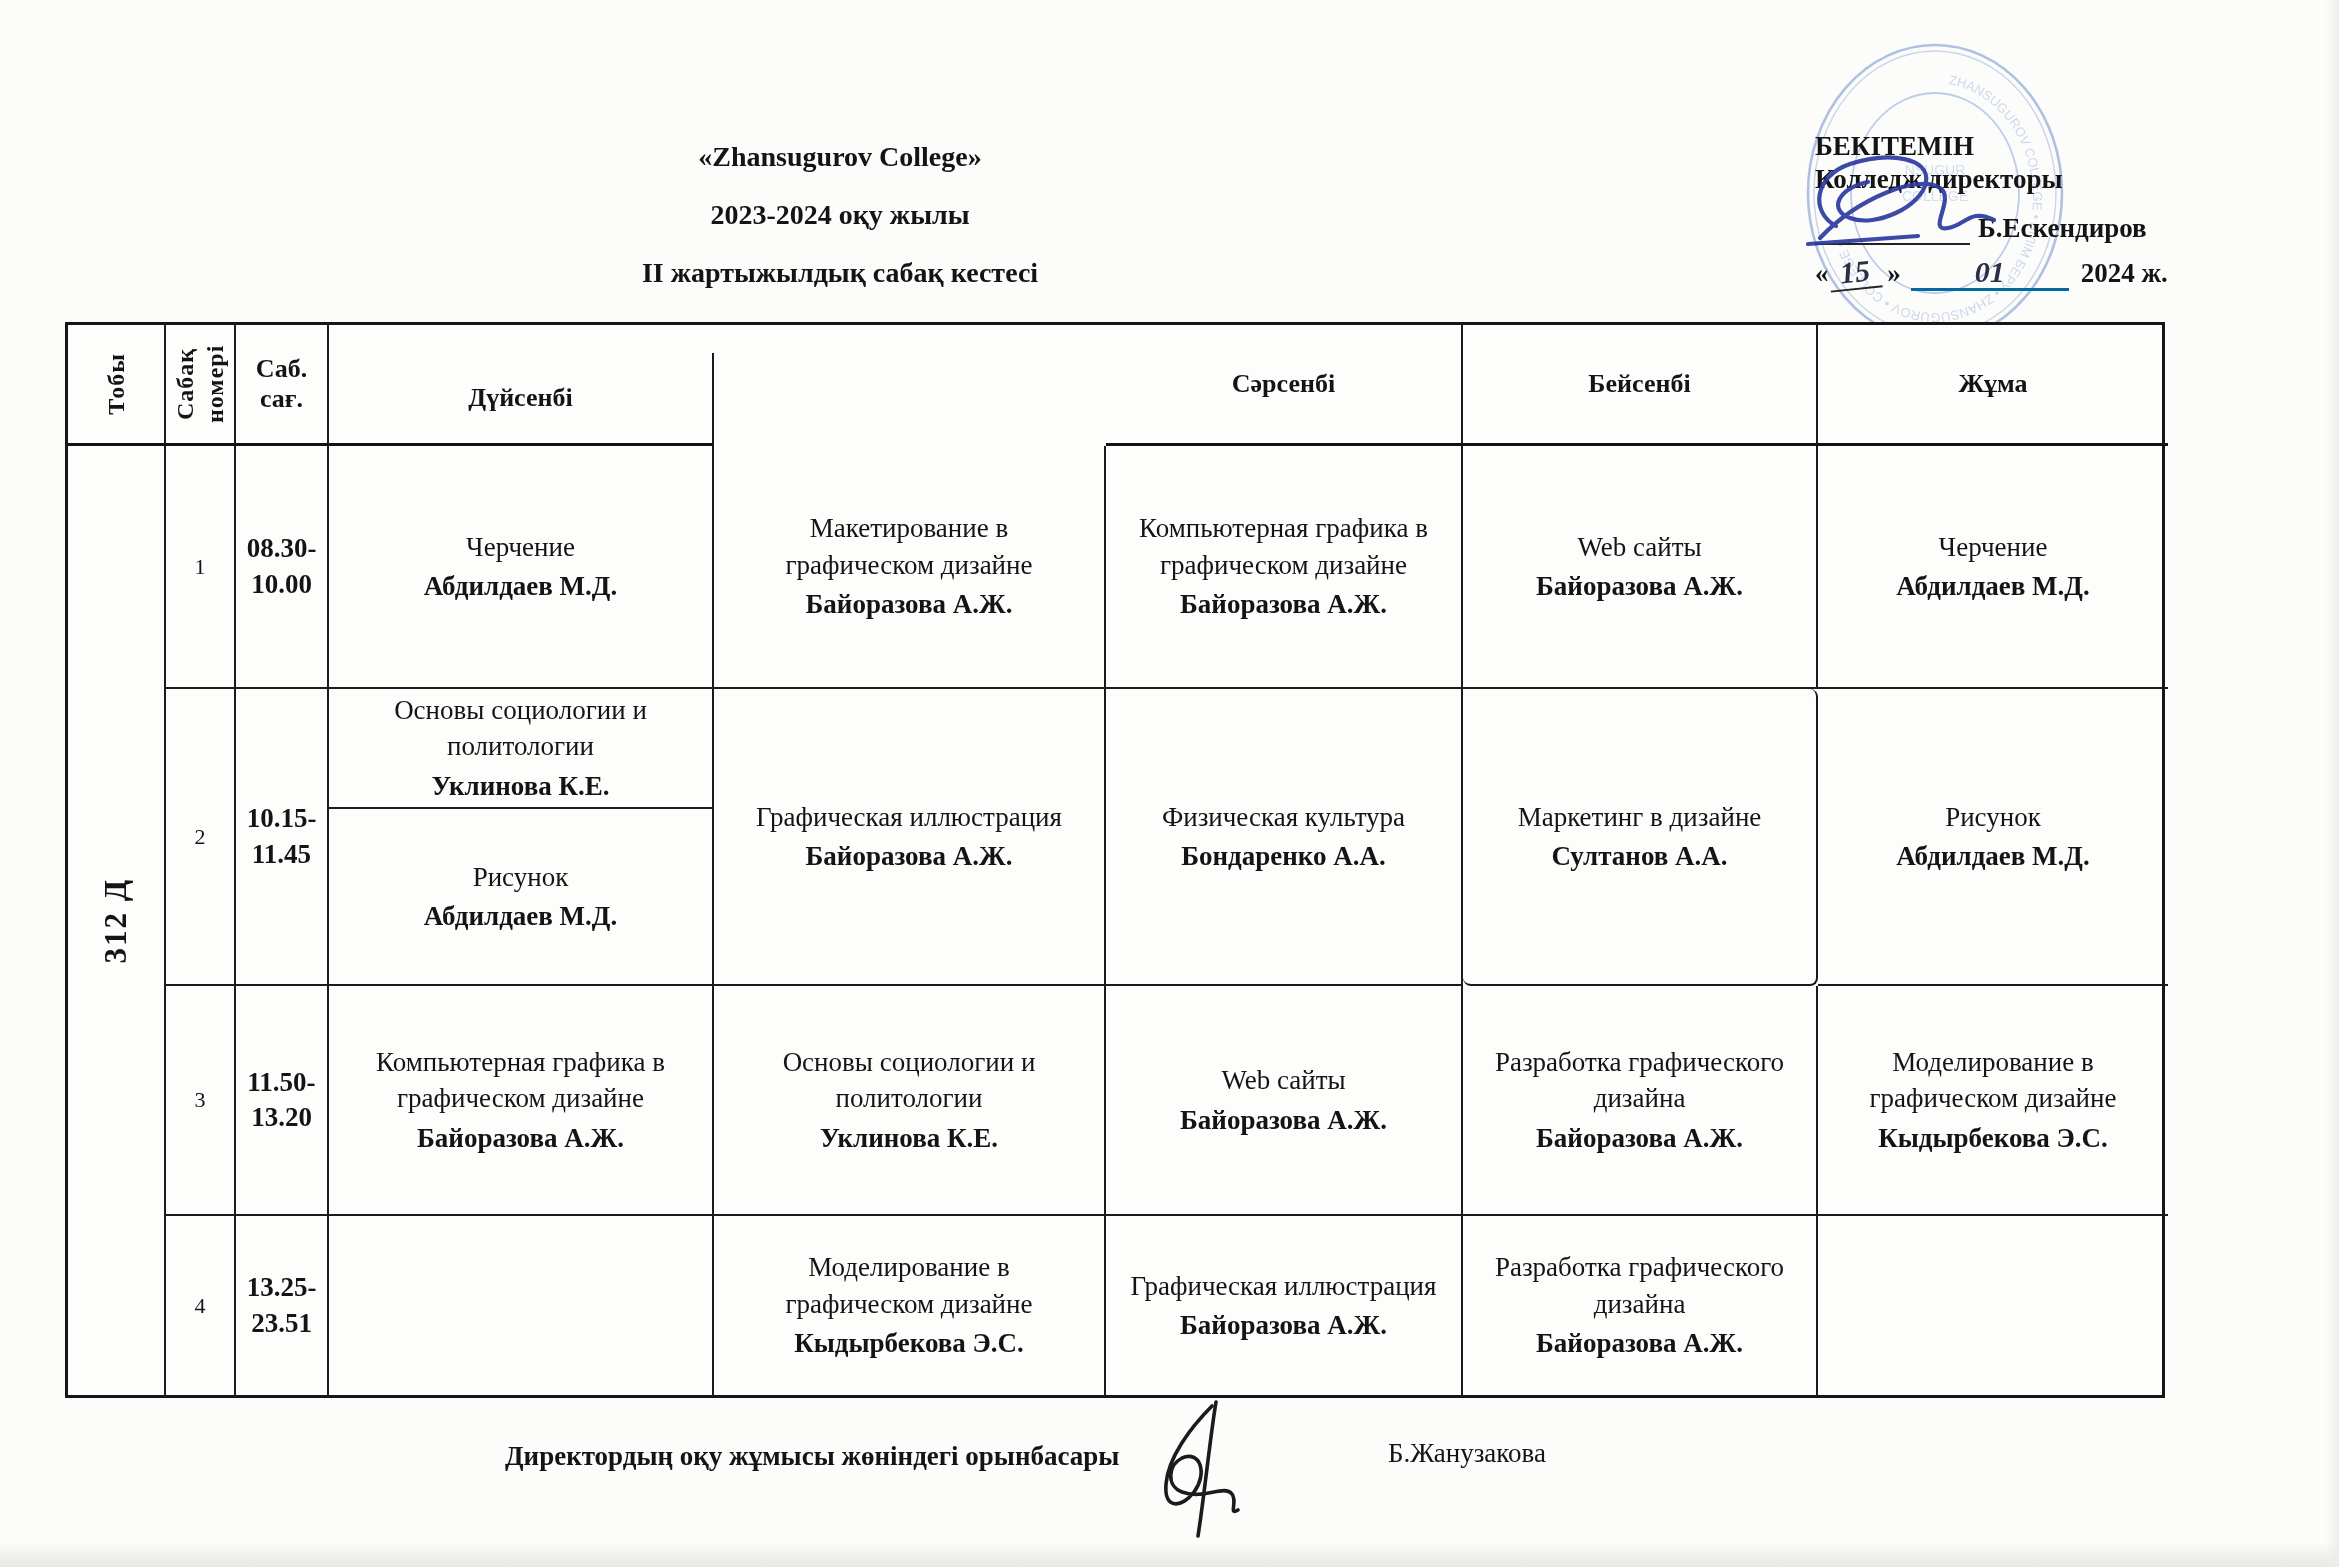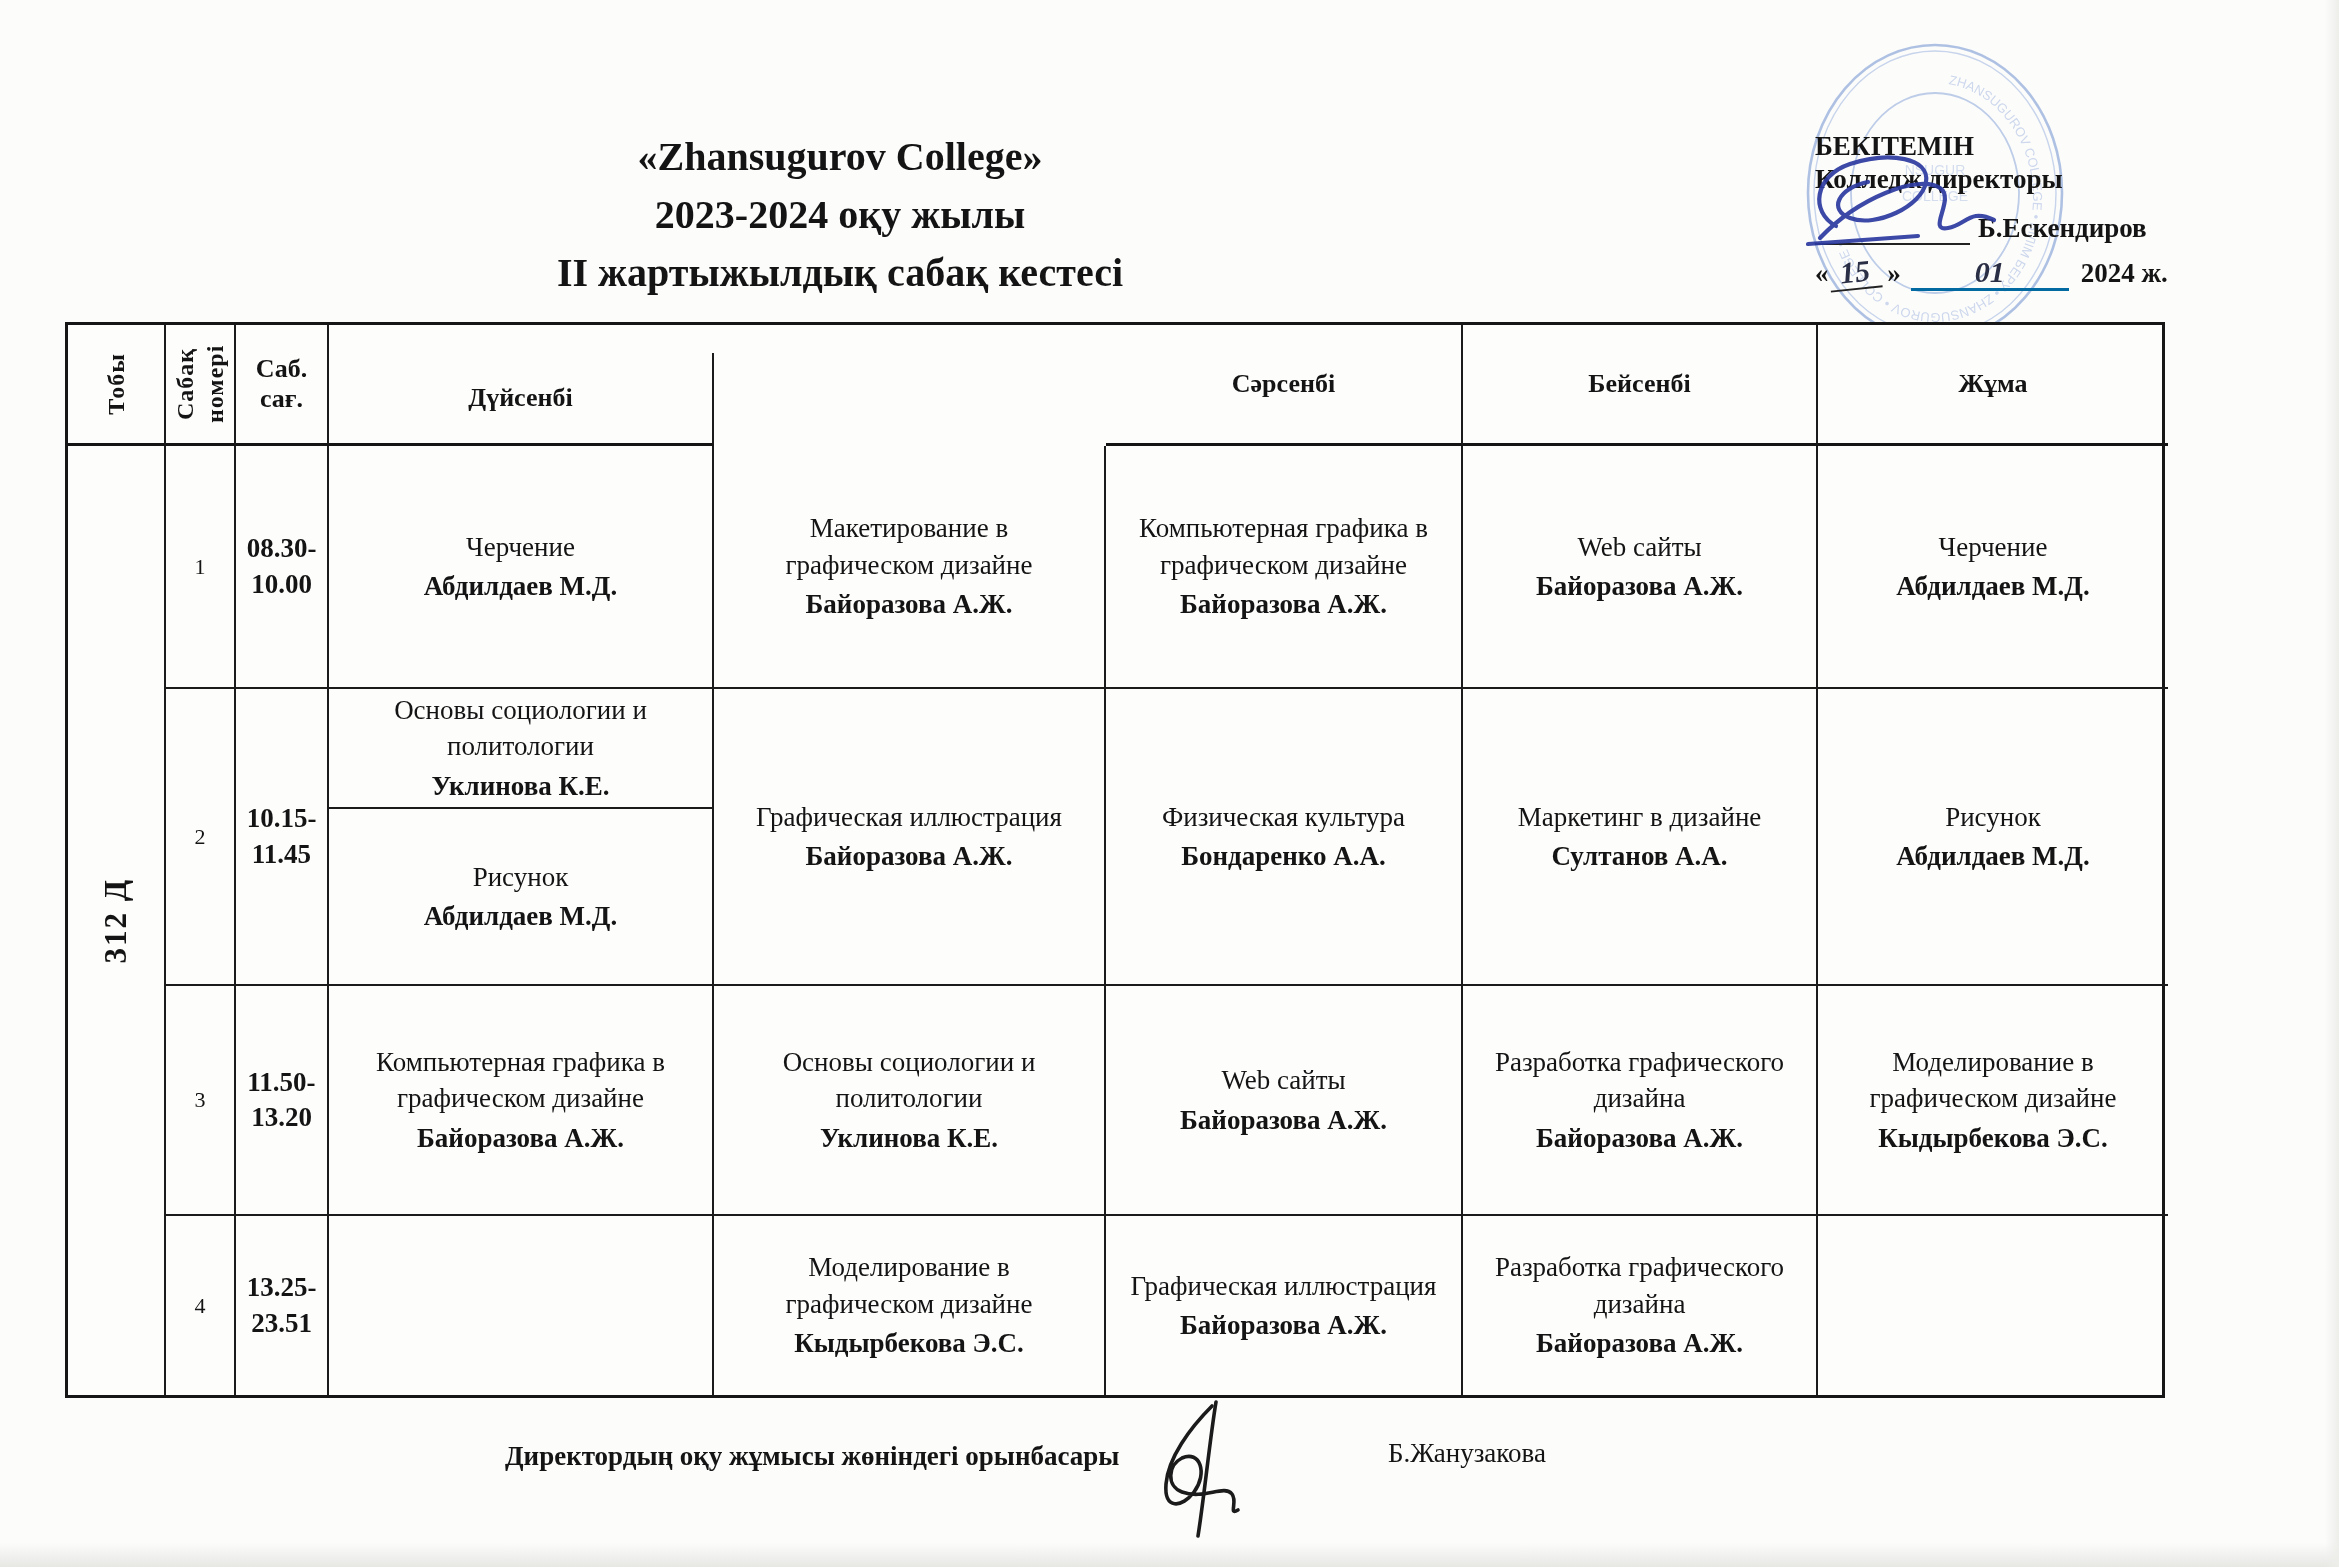--- a/index.html
+++ b/index.html
@@ -8,21 +8,21 @@
     background:#fcfcfb;color:#141414;
     font-family:"Liberation Serif","DejaVu Serif",serif;
   }
   .page-bottom-shadow{position:absolute;left:0;bottom:0;width:100%;height:24px;
     background:linear-gradient(#fcfcfb,#e7e7e4);}
   .page-right-shadow{position:absolute;right:0;top:0;width:14px;height:100%;
     background:linear-gradient(90deg,rgba(252,252,251,0),#ededea);}
 
   
   .title-block{position:absolute;left:420px;top:128px;width:840px;text-align:center;}
-  .title-line{font-weight:bold;font-size:40px;line-height:58px;white-space:nowrap;}
+  .title-line{font-weight:bold;font-size:28px;line-height:58px;white-space:nowrap;}
 
   
   .approval{position:absolute;left:1815px;top:130px;width:420px;
     font-weight:bold;font-size:27px;line-height:33px;}
   .sig-line{display:inline-block;width:155px;border-bottom:2px solid #222;height:28px;
     vertical-align:bottom;margin-right:8px;}
   .appr-name-row{margin-top:16px;}
   .appr-date-row{margin-top:10px;white-space:nowrap;}
   .hand{font-style:italic;color:#2a2f45;font-size:30px;}
   .day-slot{display:inline-block;width:52px;text-align:center;border-bottom:2px solid #222;
@@ -170,21 +170,21 @@
         <span class="teacher">Абдилдаев М.Д.</span>
       </div>
     <div class="c" style="grid-row:3/5;grid-column:5;">
         <span class="subject">Графическая иллюстрация</span>
         <span class="teacher">Байоразова А.Ж.</span>
       </div>
     <div class="c" style="grid-row:3/5;grid-column:6;">
         <span class="subject">Физическая культура</span>
         <span class="teacher">Бондаренко А.А.</span>
       </div>
-    <div class="c" style="grid-row:3/5;grid-column:7;">
+    <div class="c" style="grid-row:3/5;grid-column:7;border-radius:8px;">
         <span class="subject">Маркетинг в дизайне</span>
         <span class="teacher">Султанов А.А.</span>
       </div>
     <div class="c last-col" style="grid-row:3/5;grid-column:8;">
         <span class="subject">Рисунок</span>
         <span class="teacher">Абдилдаев М.Д.</span>
       </div>
 
     <div class="c no-cell" style="grid-row:5;grid-column:2;">3</div>
     <div class="c time-cell" style="grid-row:5;grid-column:3;">

